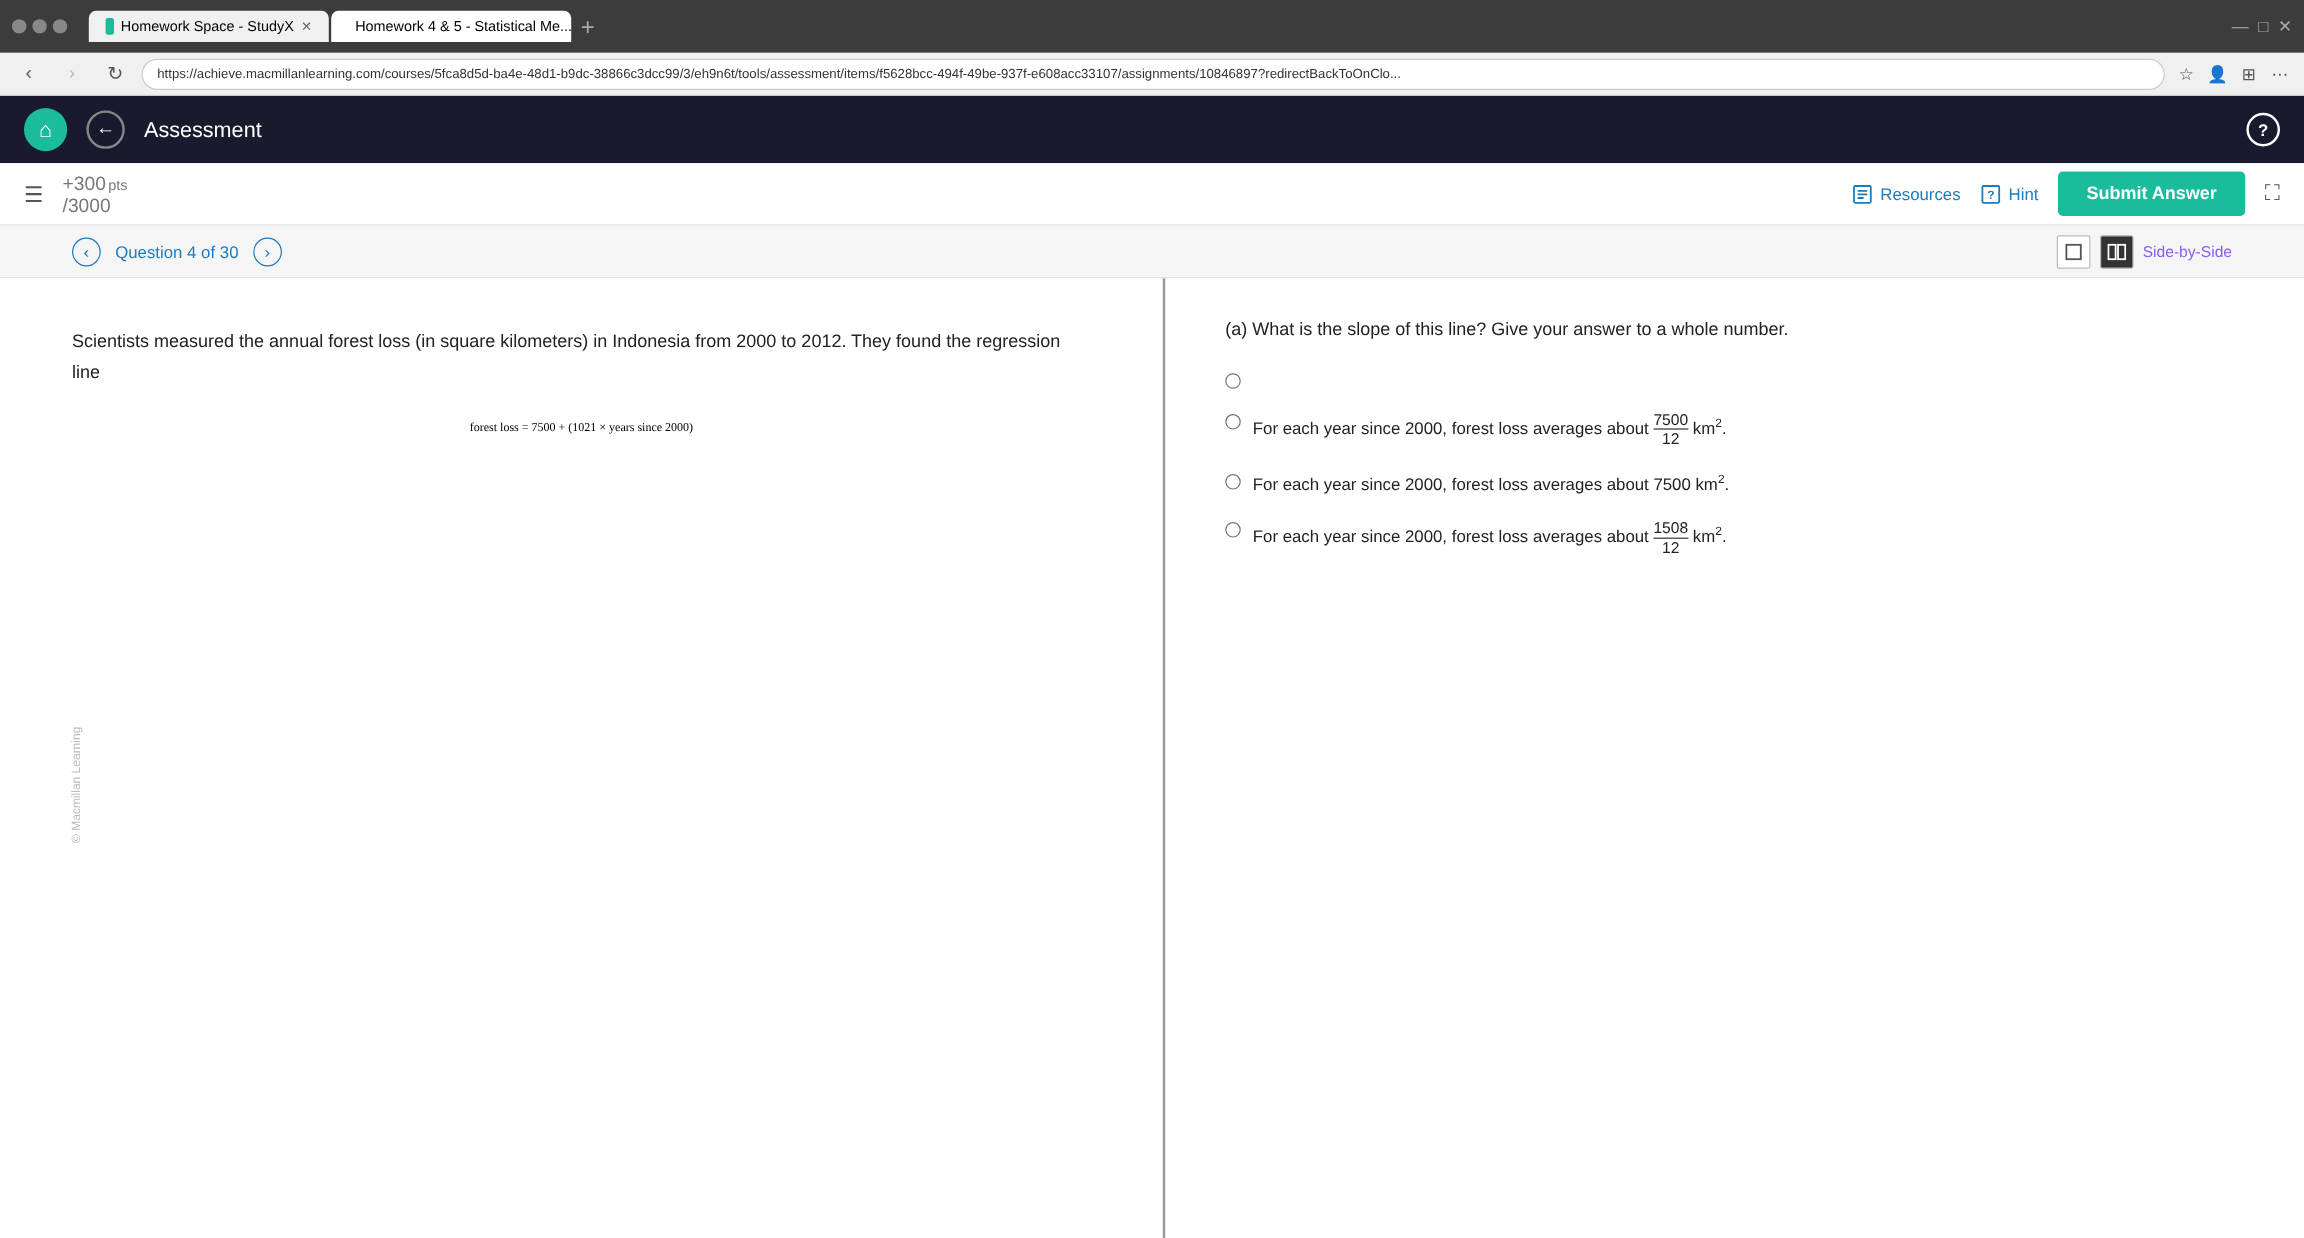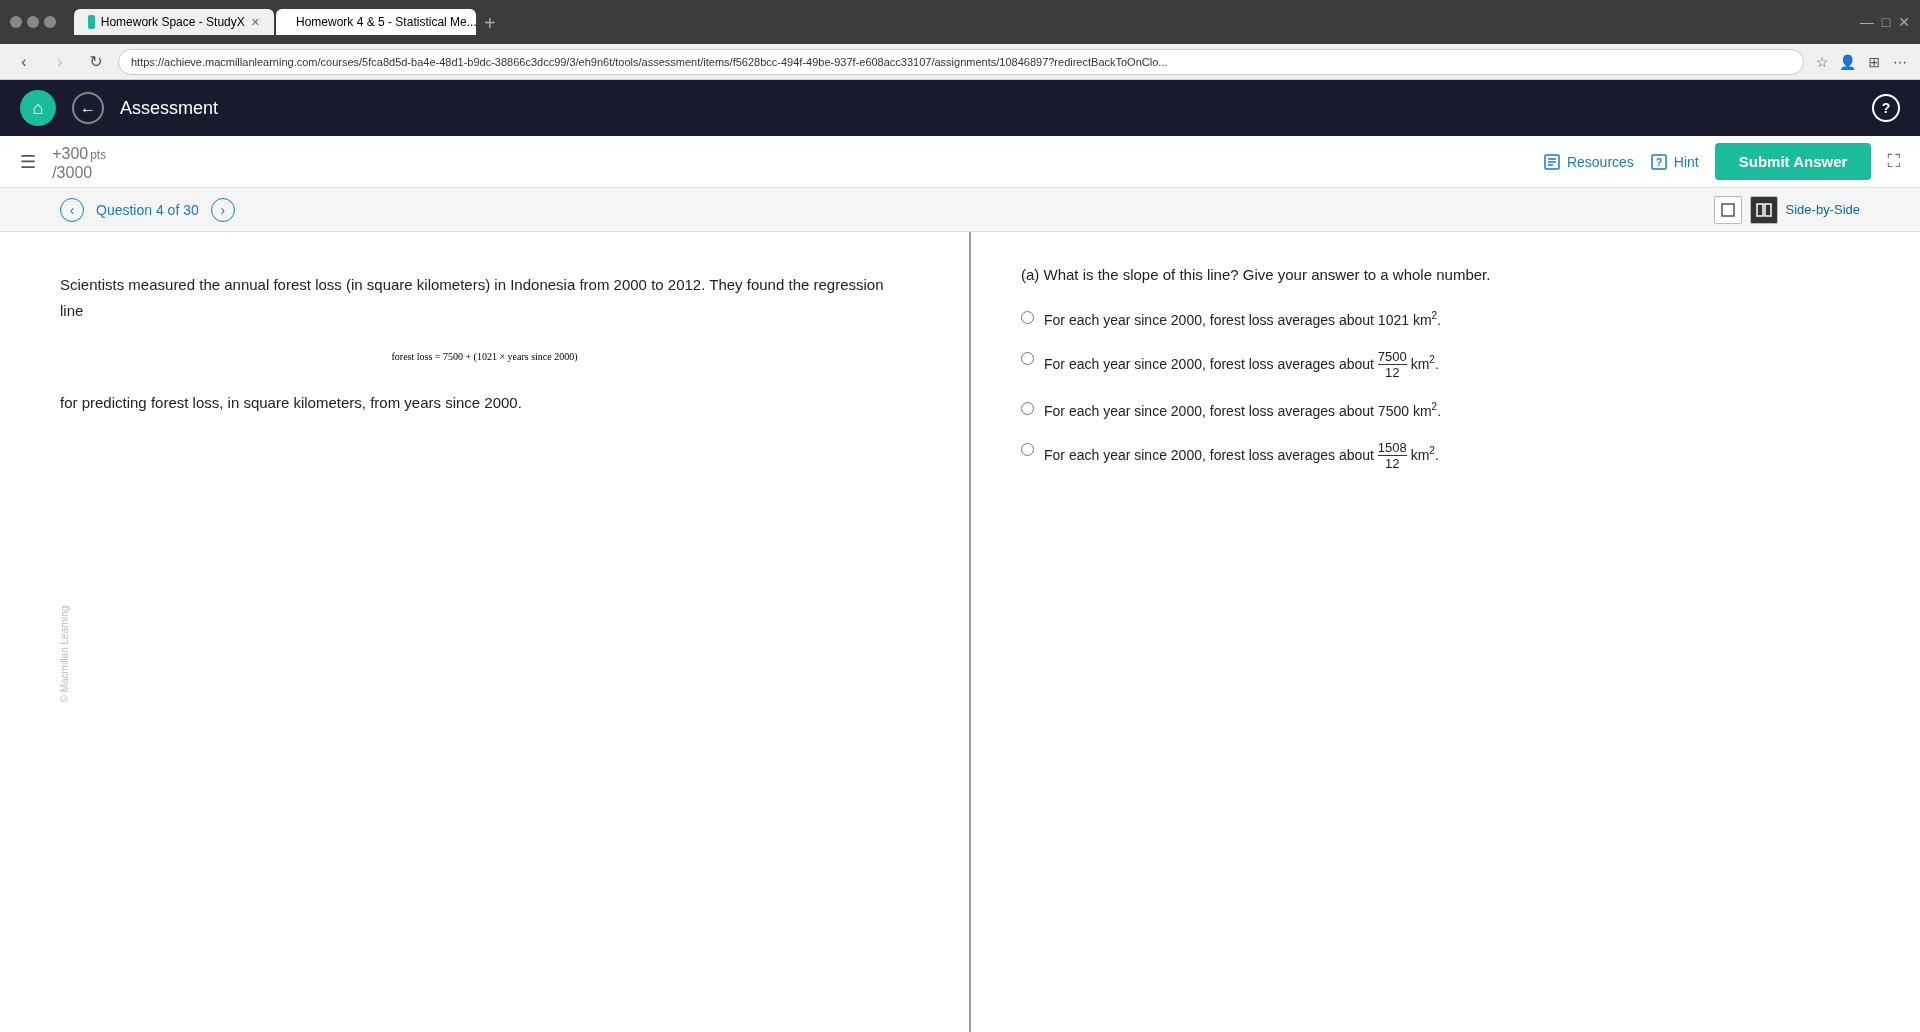--- a/index.html
+++ b/index.html
@@ -139,21 +139,21 @@
       display: flex; align-items: center; justify-content: center;
     }
     .q-label { color: #1a7bbf; font-size: 14px; font-weight: 500; }
     .view-controls { margin-left: auto; display: flex; align-items: center; gap: 8px; }
     .view-icon-btn {
       width: 28px; height: 28px; border: 1px solid #bbb;
       background: white; cursor: pointer; display: flex; align-items: center; justify-content: center;
       border-radius: 2px;
     }
     .view-icon-btn.active { background: #333; color: white; }
-    .view-label { font-size: 13px; color: #0369a1; }
+    .view-label { font-size: 13px; color: #8b5cf6; }
 
     
     .main-content {
       display: flex;
       height: calc(100vh - 188px);
       background: #f0f0f0;
     }
     .left-pane {
       flex: 1;
       background: white;
@@ -296,35 +296,31 @@
   </div>
 </div>
 
 <div class="main-content">
 
   <div class="left-pane">
     <div class="problem-text">Scientists measured the annual forest loss (in square kilometers) in Indonesia from 2000 to 2012. They found the regression line</div>
     <div class="formula">
       forest loss = 7500 + (1021 × years since 2000)
     </div>
-    <div class="problem-text">for predicting forest loss, in square kilometers, from years since 2000.</div>
     <div style="position:absolute; left:16px; top:50%; transform:translateY(-50%) rotate(-90deg); transform-origin:center center; font-size:10px; color:#bbb; white-space:nowrap;">© Macmillan Learning</div>
   </div>
 
   <div class="right-pane">
     <div class="part-label">(a) What is the slope of this line? Give your answer to a whole number.</div>
 
 
     <div class="radio-options">
 
       <label class="radio-option">
         <input type="radio" name="interpretation" value="opt1" style="">
-        <span>
-          For each year since 2000, forest loss averages about 1021 km<sup>2</sup>.
-        </span>
       </label>
 
       <label class="radio-option">
         <input type="radio" name="interpretation" value="opt2" style="">
         <span>
           For each year since 2000, forest loss averages about
           <span class="fraction">
             <span class="fraction-num">7500</span>
             <span class="fraction-den">12</span>
           </span>

